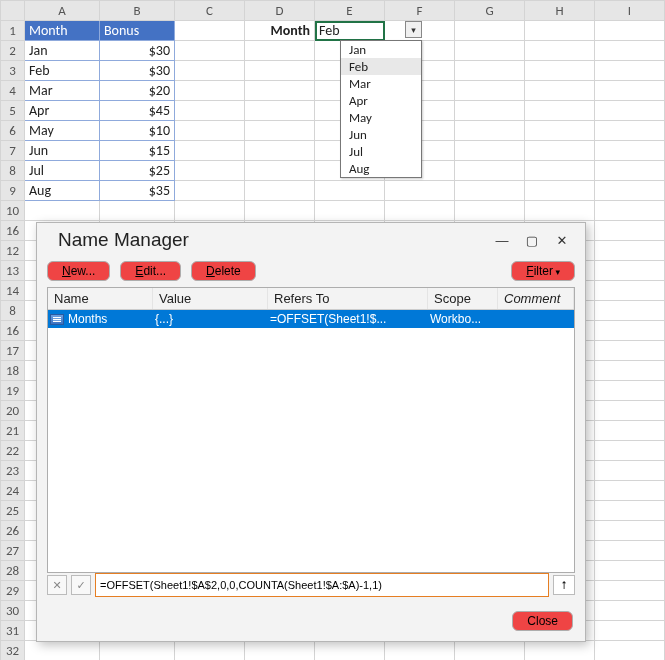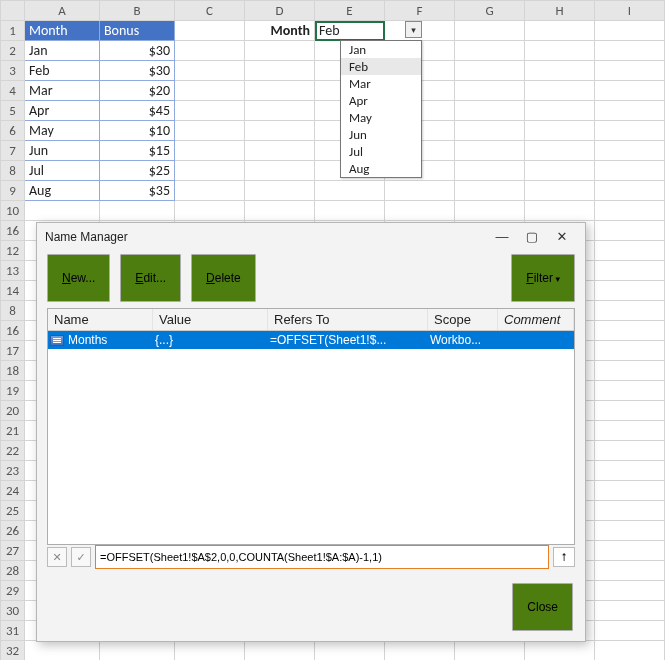--- a/index.html
+++ b/index.html
@@ -56,27 +56,27 @@
     left: 36px; top: 222px;
     width: 550px; height: 420px;
     background: #f3f3f3;
     border: 1px solid #b5b5b5;
     box-shadow: 3px 3px 10px rgba(0,0,0,.25);
     display:flex; flex-direction:column;
     font-family: "Segoe UI", Arial, sans-serif;
     font-size: 12px;
   }
   .titlebar { display:flex; align-items:center; padding:6px 8px 4px; }
-  .titlebar .title { flex:1; font-size:12px; }
+  .titlebar .title { flex:1; font-size:19px;margin-left:13px; }
   .titlebar .winbtn { width:30px; text-align:center; font-size:13px; color:#333; cursor:default;}
   .toolbar { display:flex; gap:10px; padding:6px 10px; align-items:center;}
   .toolbar .tb-right { margin-left:auto; }
   .btn {
-    background:#4d7c0f; border:1px solid #adadad; padding:16px 14px;
-    font-size:12px; border-radius:1px; cursor:default;
+    background:#ef4444; border:1px solid #adadad; padding:2px 14px;
+    font-size:12px; border-radius:6px; cursor:default;
   }
   .btn.drop::after { content: " \25BE"; font-size:9px; }
   .listarea {
     margin:0 10px; flex:1; background:#fff; border:1px solid #adadad;
     display:flex; flex-direction:column; overflow:hidden;
   }
   .listhdr { display:flex; background:#f3f3f3; border-bottom:1px solid #ccc; font-size:13px; }
   .listhdr div { padding:3px 6px; border-right:1px solid #e4e4e4; }
   .listbody { flex:1; background:#fff; overflow:auto; }
   .listrow { display:flex; align-items:center; background:#0078d7; color:#fff; font-size:12px; }

